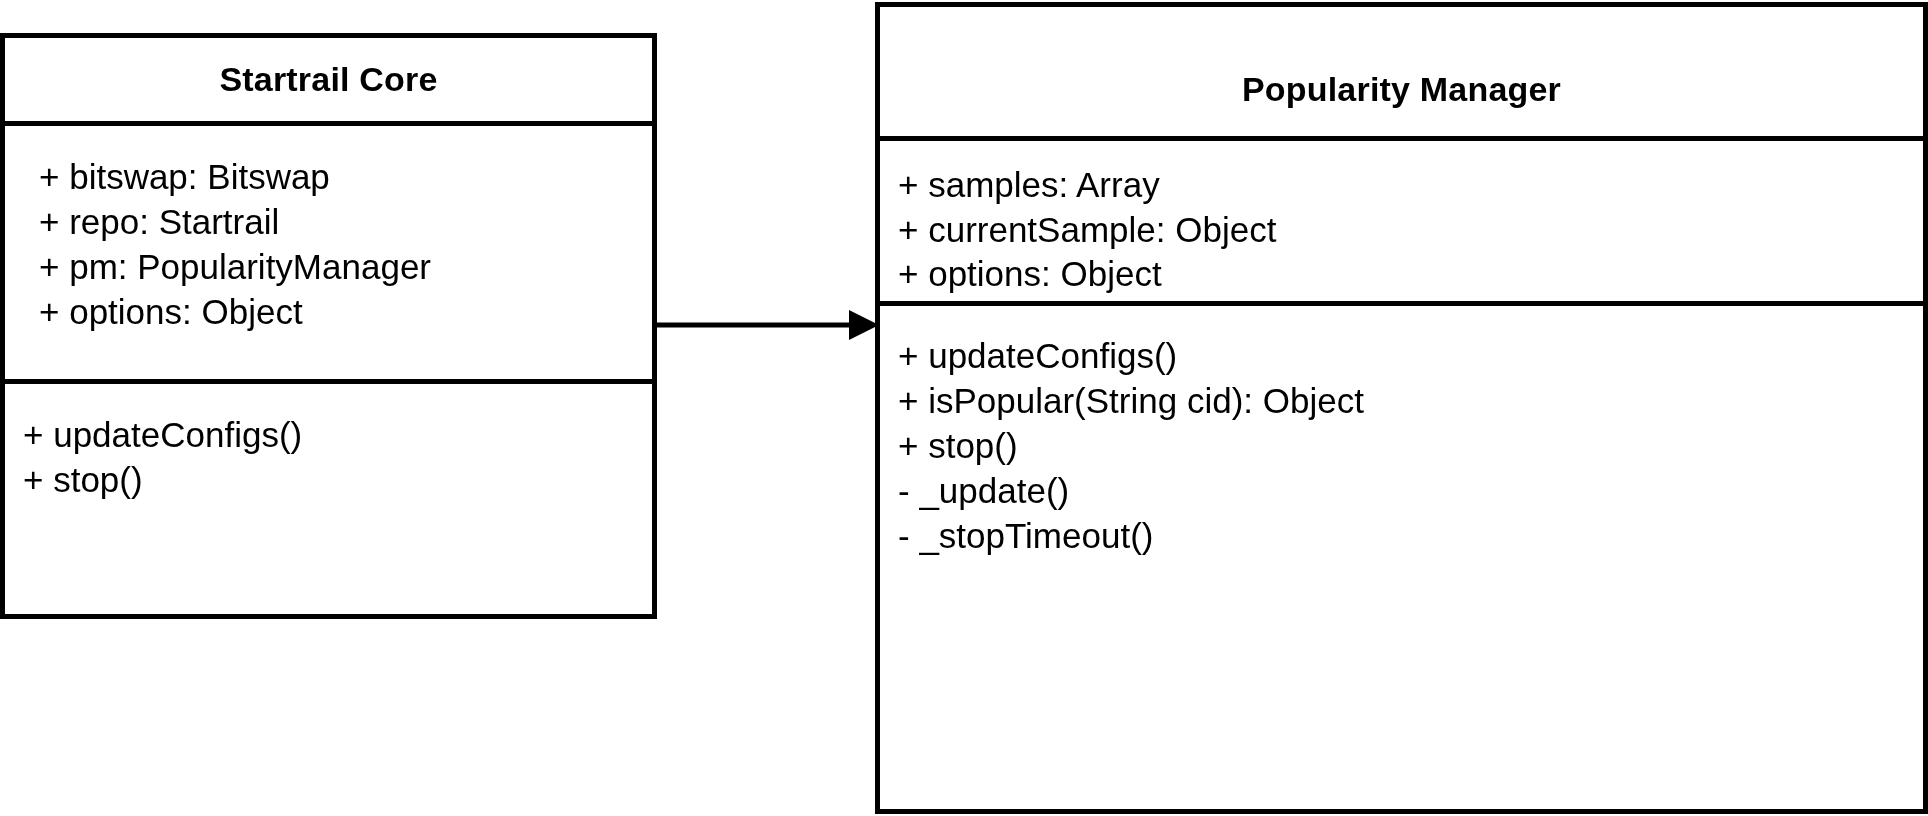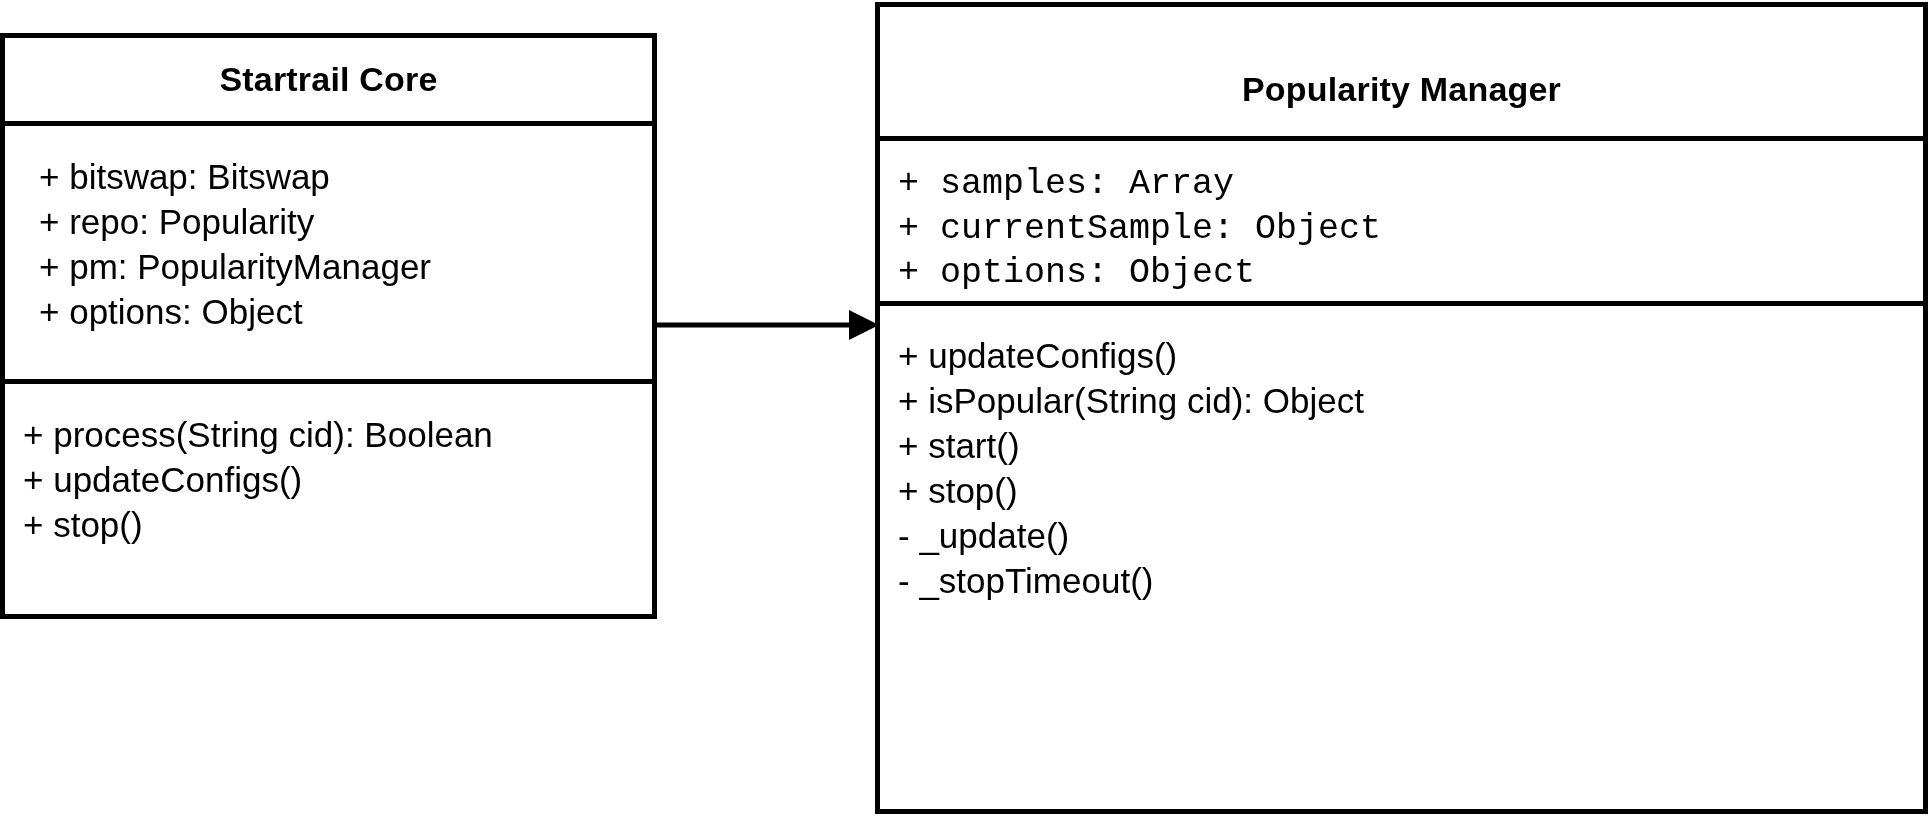--- a/index.html
+++ b/index.html
@@ -101,21 +101,20 @@
     font-size: 34px;
     margin-top: 36px;
   }
   #class-popularity-manager .attributes {
     height: 165px;
     padding: 26px 0 0 18px;
   }
   #class-popularity-manager .attributes .member {
     font-size: 35px;
     height: 45px;
-    font-family: Liberation Mono, monospace;
   }
   #class-popularity-manager .operations {
     flex: 1 1 auto;
     padding: 32px 0 0 18px;
   }
   #class-popularity-manager .operations .member {
     font-size: 35px;
     height: 45px;
   }
 
@@ -132,46 +131,44 @@
 <body>
 
 <div id="canvas">
 
   <div class="uml-class" id="class-startrail-core">
 
     <div class="compartment class-title">Startrail Core</div>
 
     <div class="compartment members attributes">
       <div class="member">+ bitswap: Bitswap</div>
-      <div class="member">+ repo: Popularity</div>
+      <div class="member">+ repo: Startrail</div>
       <div class="member">+ pm: PopularityManager</div>
       <div class="member">+ options: Object</div>
     </div>
 
     <div class="compartment members operations">
-      <div class="member">+ process(String cid): Boolean</div>
       <div class="member">+ updateConfigs()</div>
       <div class="member">+ stop()</div>
     </div>
   </div>
 
   <div class="uml-class" id="class-popularity-manager">
 
     <div class="compartment class-title">Popularity Manager</div>
 
     <div class="compartment members attributes">
       <div class="member">+ samples: Array</div>
       <div class="member">+ currentSample: Object</div>
       <div class="member">+ options: Object</div>
     </div>
 
     <div class="compartment members operations">
       <div class="member">+ updateConfigs()</div>
       <div class="member">+ isPopular(String cid): Object</div>
-      <div class="member">+ start()</div>
       <div class="member">+ stop()</div>
       <div class="member">- _update()</div>
       <div class="member">- _stopTimeout()</div>
     </div>
   </div>
 
   <svg id="association-core-to-pm" viewBox="0 0 228 40">
     <line x1="0" y1="19" x2="198" y2="19" stroke="#000000" stroke-width="5"></line>
     <polygon points="196,4 226,19 196,34" fill="#000000"></polygon>
   </svg>

